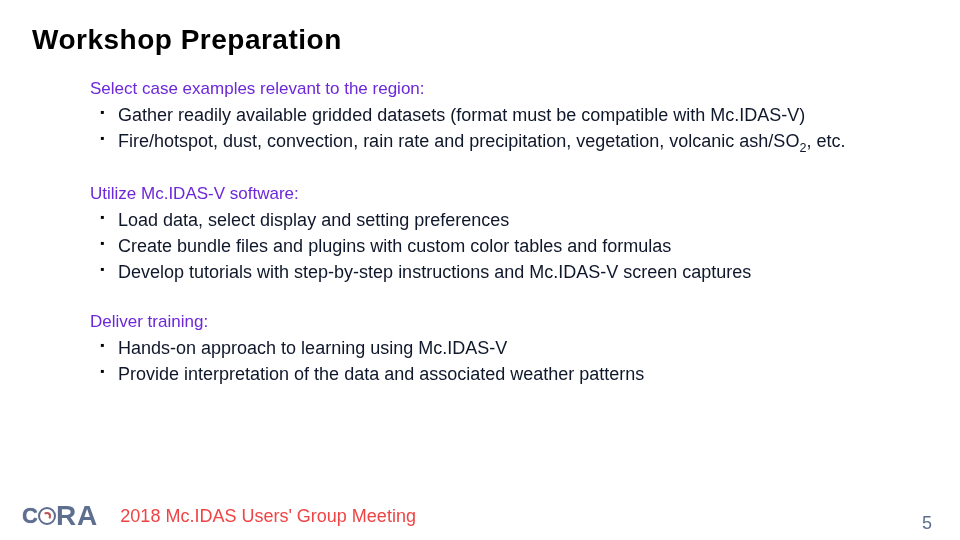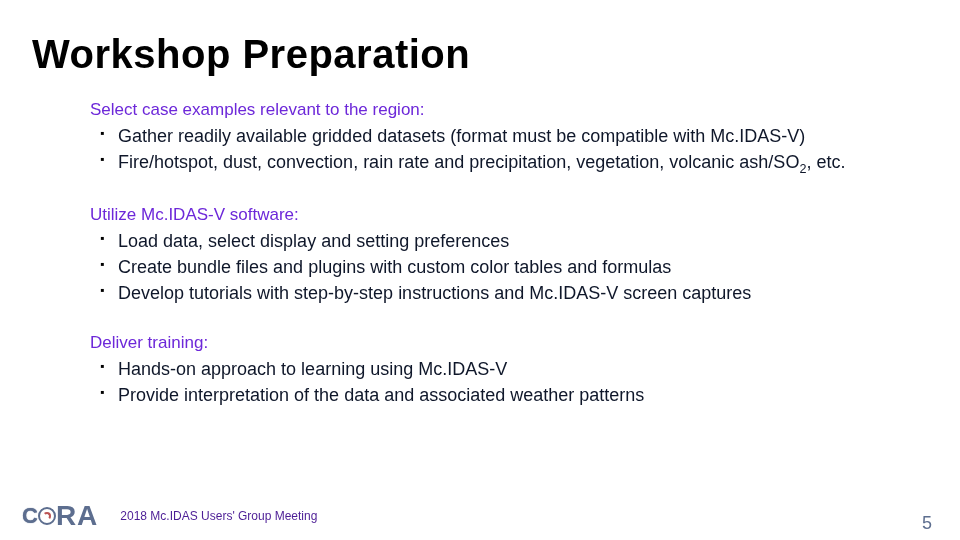--- a/index.html
+++ b/index.html
@@ -9,27 +9,26 @@
     background: #ffffff;
     position: relative;
   }
   .slide {
     width: 960px;
     height: 540px;
     position: relative;
     padding: 24px 90px 0 90px;
   }
   .title {
-    font-size: 40px;
+    font-size: 28px;
     font-weight: 700;
     letter-spacing: 0.5px;
     color: #000;
     margin-bottom: 22px;
     margin-left: -58px;
-    margin-top: 8px;
   }
   .section {
     margin-bottom: 26px;
   }
   .lead {
     font-size: 17px;
     color: #6d28d9;
     line-height: 1.35;
   }
   ul.bullets {
@@ -79,22 +78,22 @@
   }
   .logo-swirl {
     width: 18px; height: 18px; border: 2px solid #5d6e8f; border-radius: 50%;
     display: inline-block; position: relative; margin: 0 -1px;
   }
   .logo-swirl::after {
     content: ""; position: absolute; inset: 3px; border: 2px solid #b55; border-left-color: transparent; border-bottom-color: transparent; border-radius: 50%;
   }
   .logo-ra { font-size: 28px; font-weight: 700; color: #5d6e8f; letter-spacing: 1px; }
   .footer-text {
-    font-size: 12px;
-    color: #4c1d95;
+    font-size: 18px;
+    color: #ef4444;
     font-weight: 400;
   }
   .page-num {
     position: absolute;
     right: 28px;
     bottom: 6px;
     font-size: 18px;
     color: #5d6e8f;
   }
 </style>

